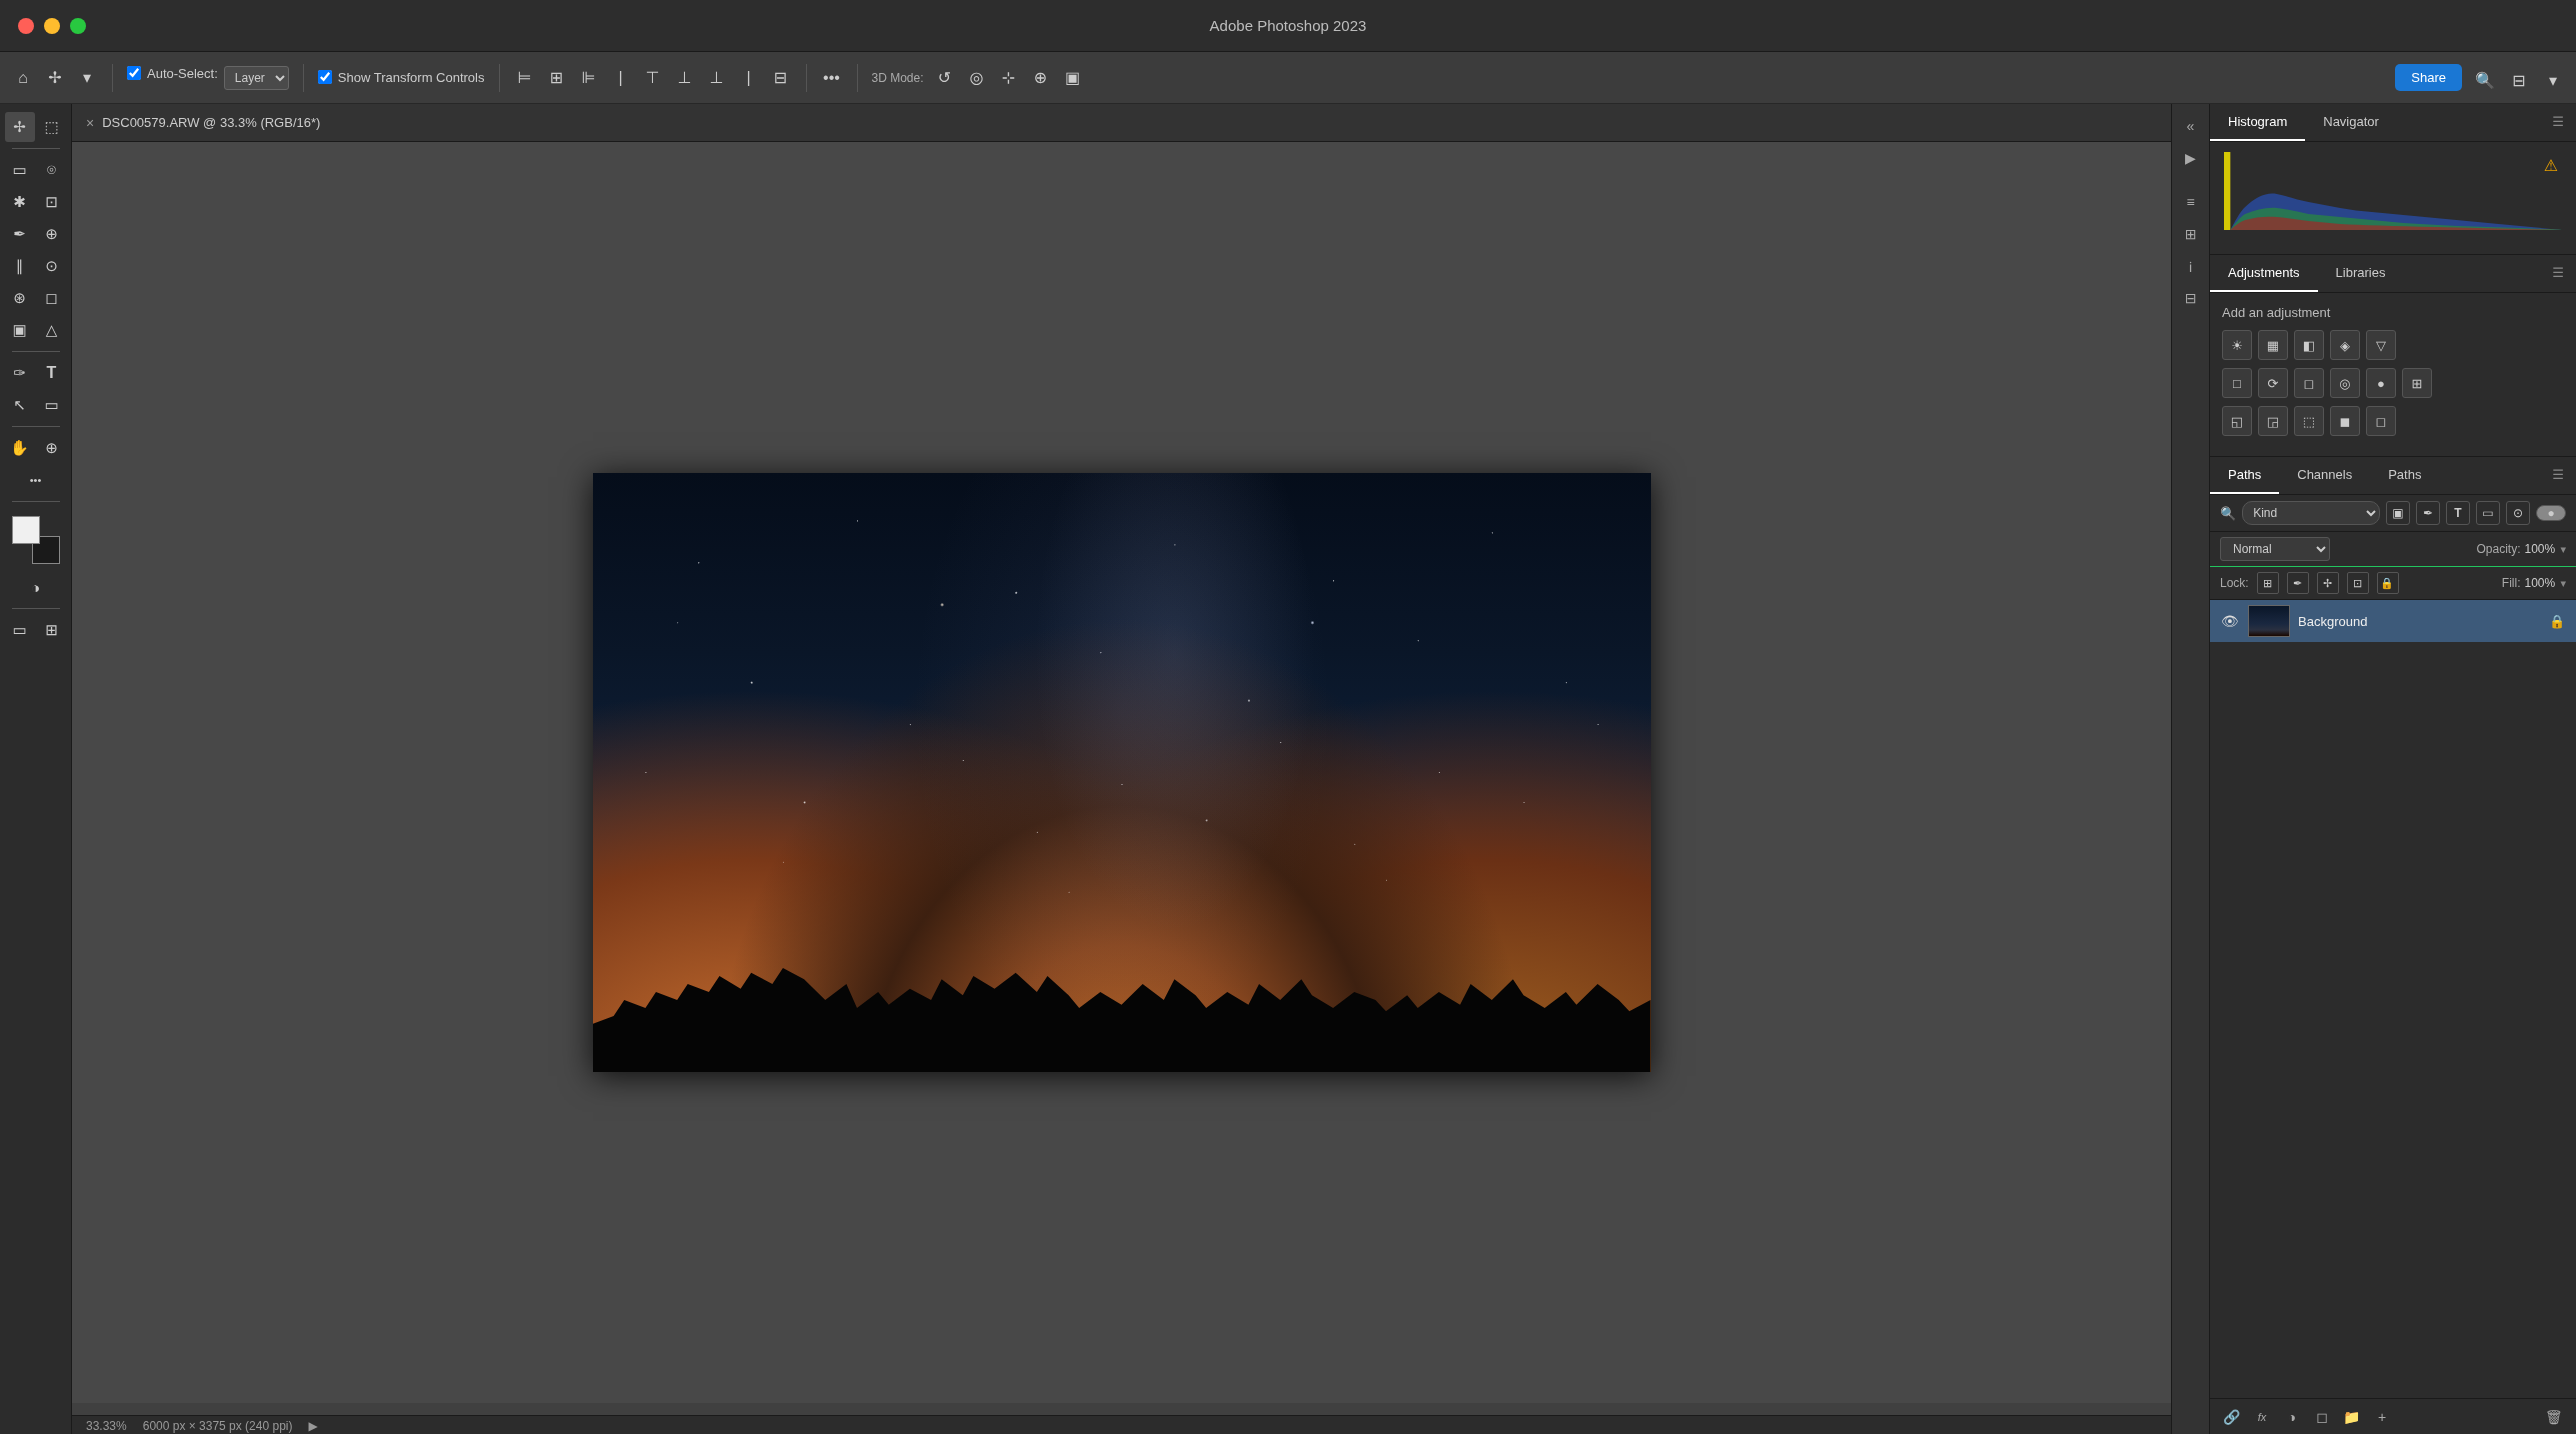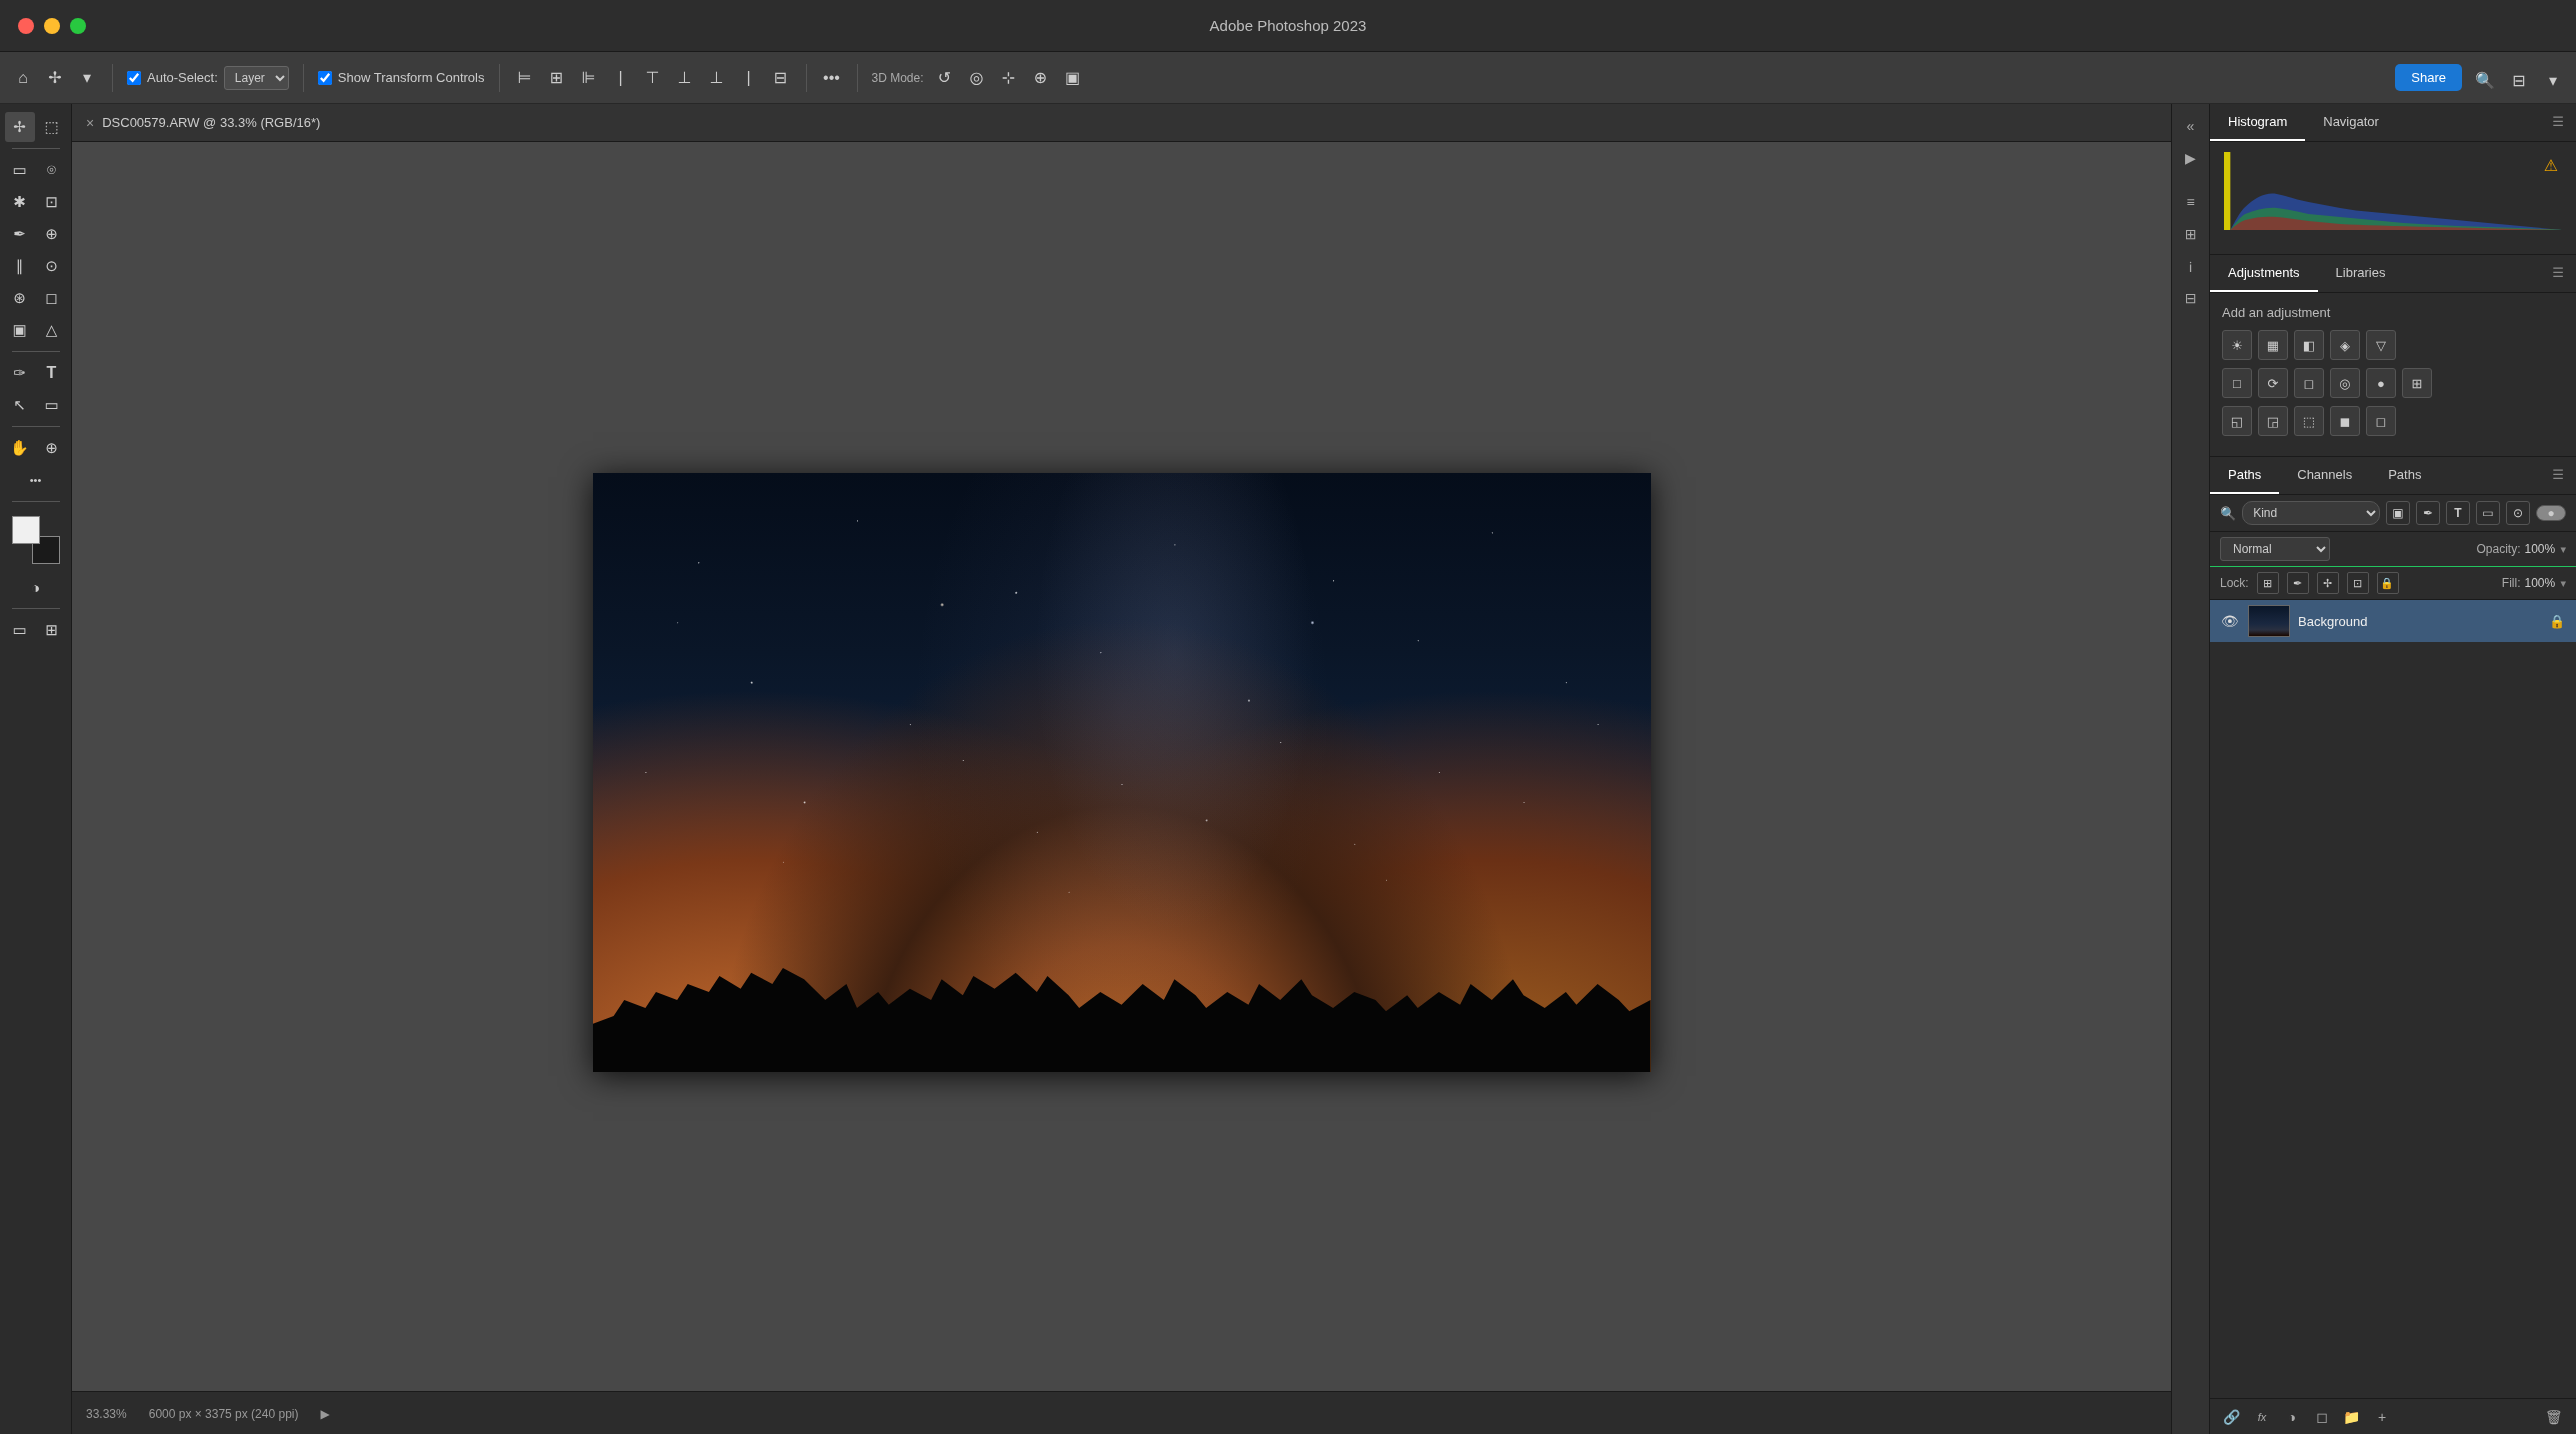--- a/index.html
+++ b/index.html
@@ -66,21 +66,20 @@
       height: 22px;
       display: flex;
       align-items: center;
       justify-content: center;
       cursor: pointer;
       color: #ccc;
       font-size: 16px;
     }
     .auto-select-group {
       display: flex;
-      align-items: center;
       gap: 6px;
     }
     .auto-select-group input[type=checkbox] { width: 14px; height: 14px; }
     .layer-select {
       background: #4a4a4a;
       border: 1px solid #666;
       color: #ccc;
       padding: 3px 6px;
       border-radius: 3px;
       font-size: 12px;
@@ -278,29 +277,29 @@
         52% 45%, 54% 55%, 55% 42%, 57% 52%, 58% 60%, 60% 50%, 62% 58%, 63% 45%,
         65% 55%, 67% 42%, 68% 52%, 70% 60%, 72% 50%, 74% 55%, 75% 62%, 77% 52%,
         78% 60%, 80% 50%, 82% 58%, 83% 45%, 85% 55%, 87% 42%, 88% 52%, 90% 60%,
         92% 50%, 93% 58%, 95% 45%, 97% 55%, 98% 62%, 100% 55%, 100% 100%
       );
     }
     #status-bar {
       position: absolute;
       bottom: 0;
       left: 0; right: 0;
-      height: 44px;
+      height: 20px;
       background: #2c2c2c;
       border-top: 1px solid #1a1a1a;
       display: flex;
       align-items: center;
       padding: 0 14px;
       font-size: 12px;
       color: #999;
-      gap: 22px;
+      gap: 16px;
     }
 
     
     #right-panel {
       width: 367px;
       background: #2c2c2c;
       border-left: 1px solid #1a1a1a;
       display: flex;
       flex-direction: column;
     }

